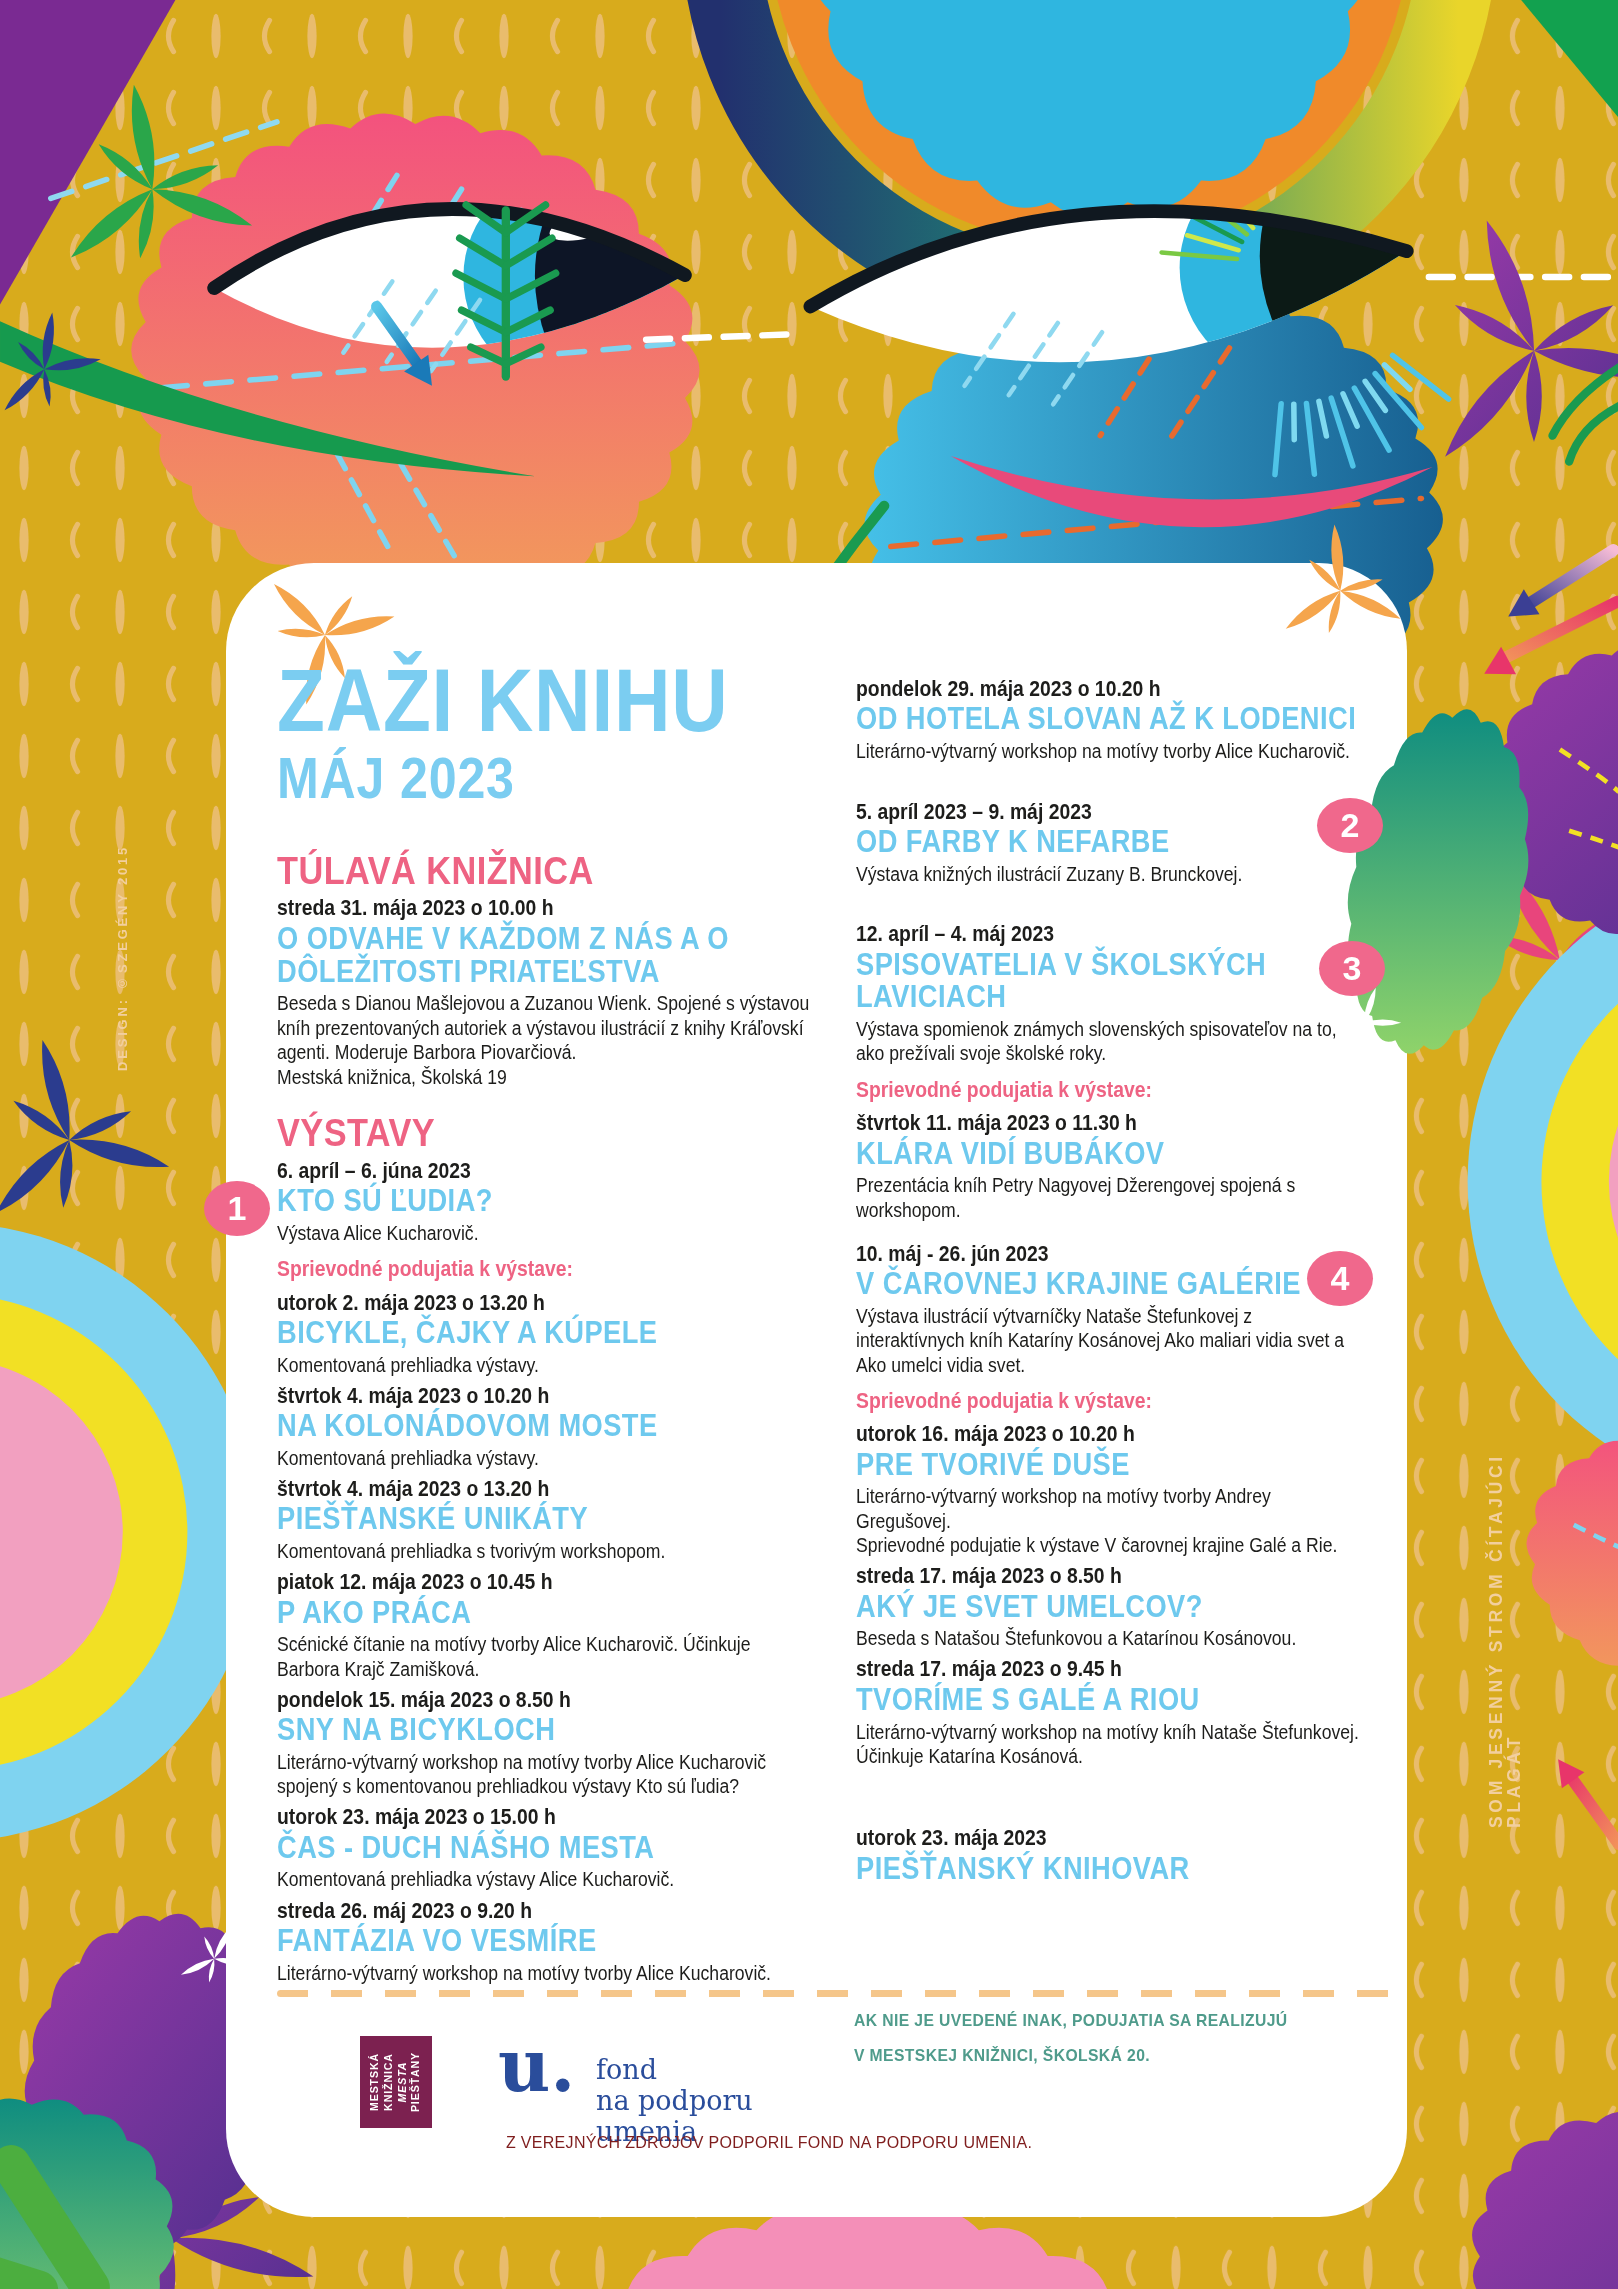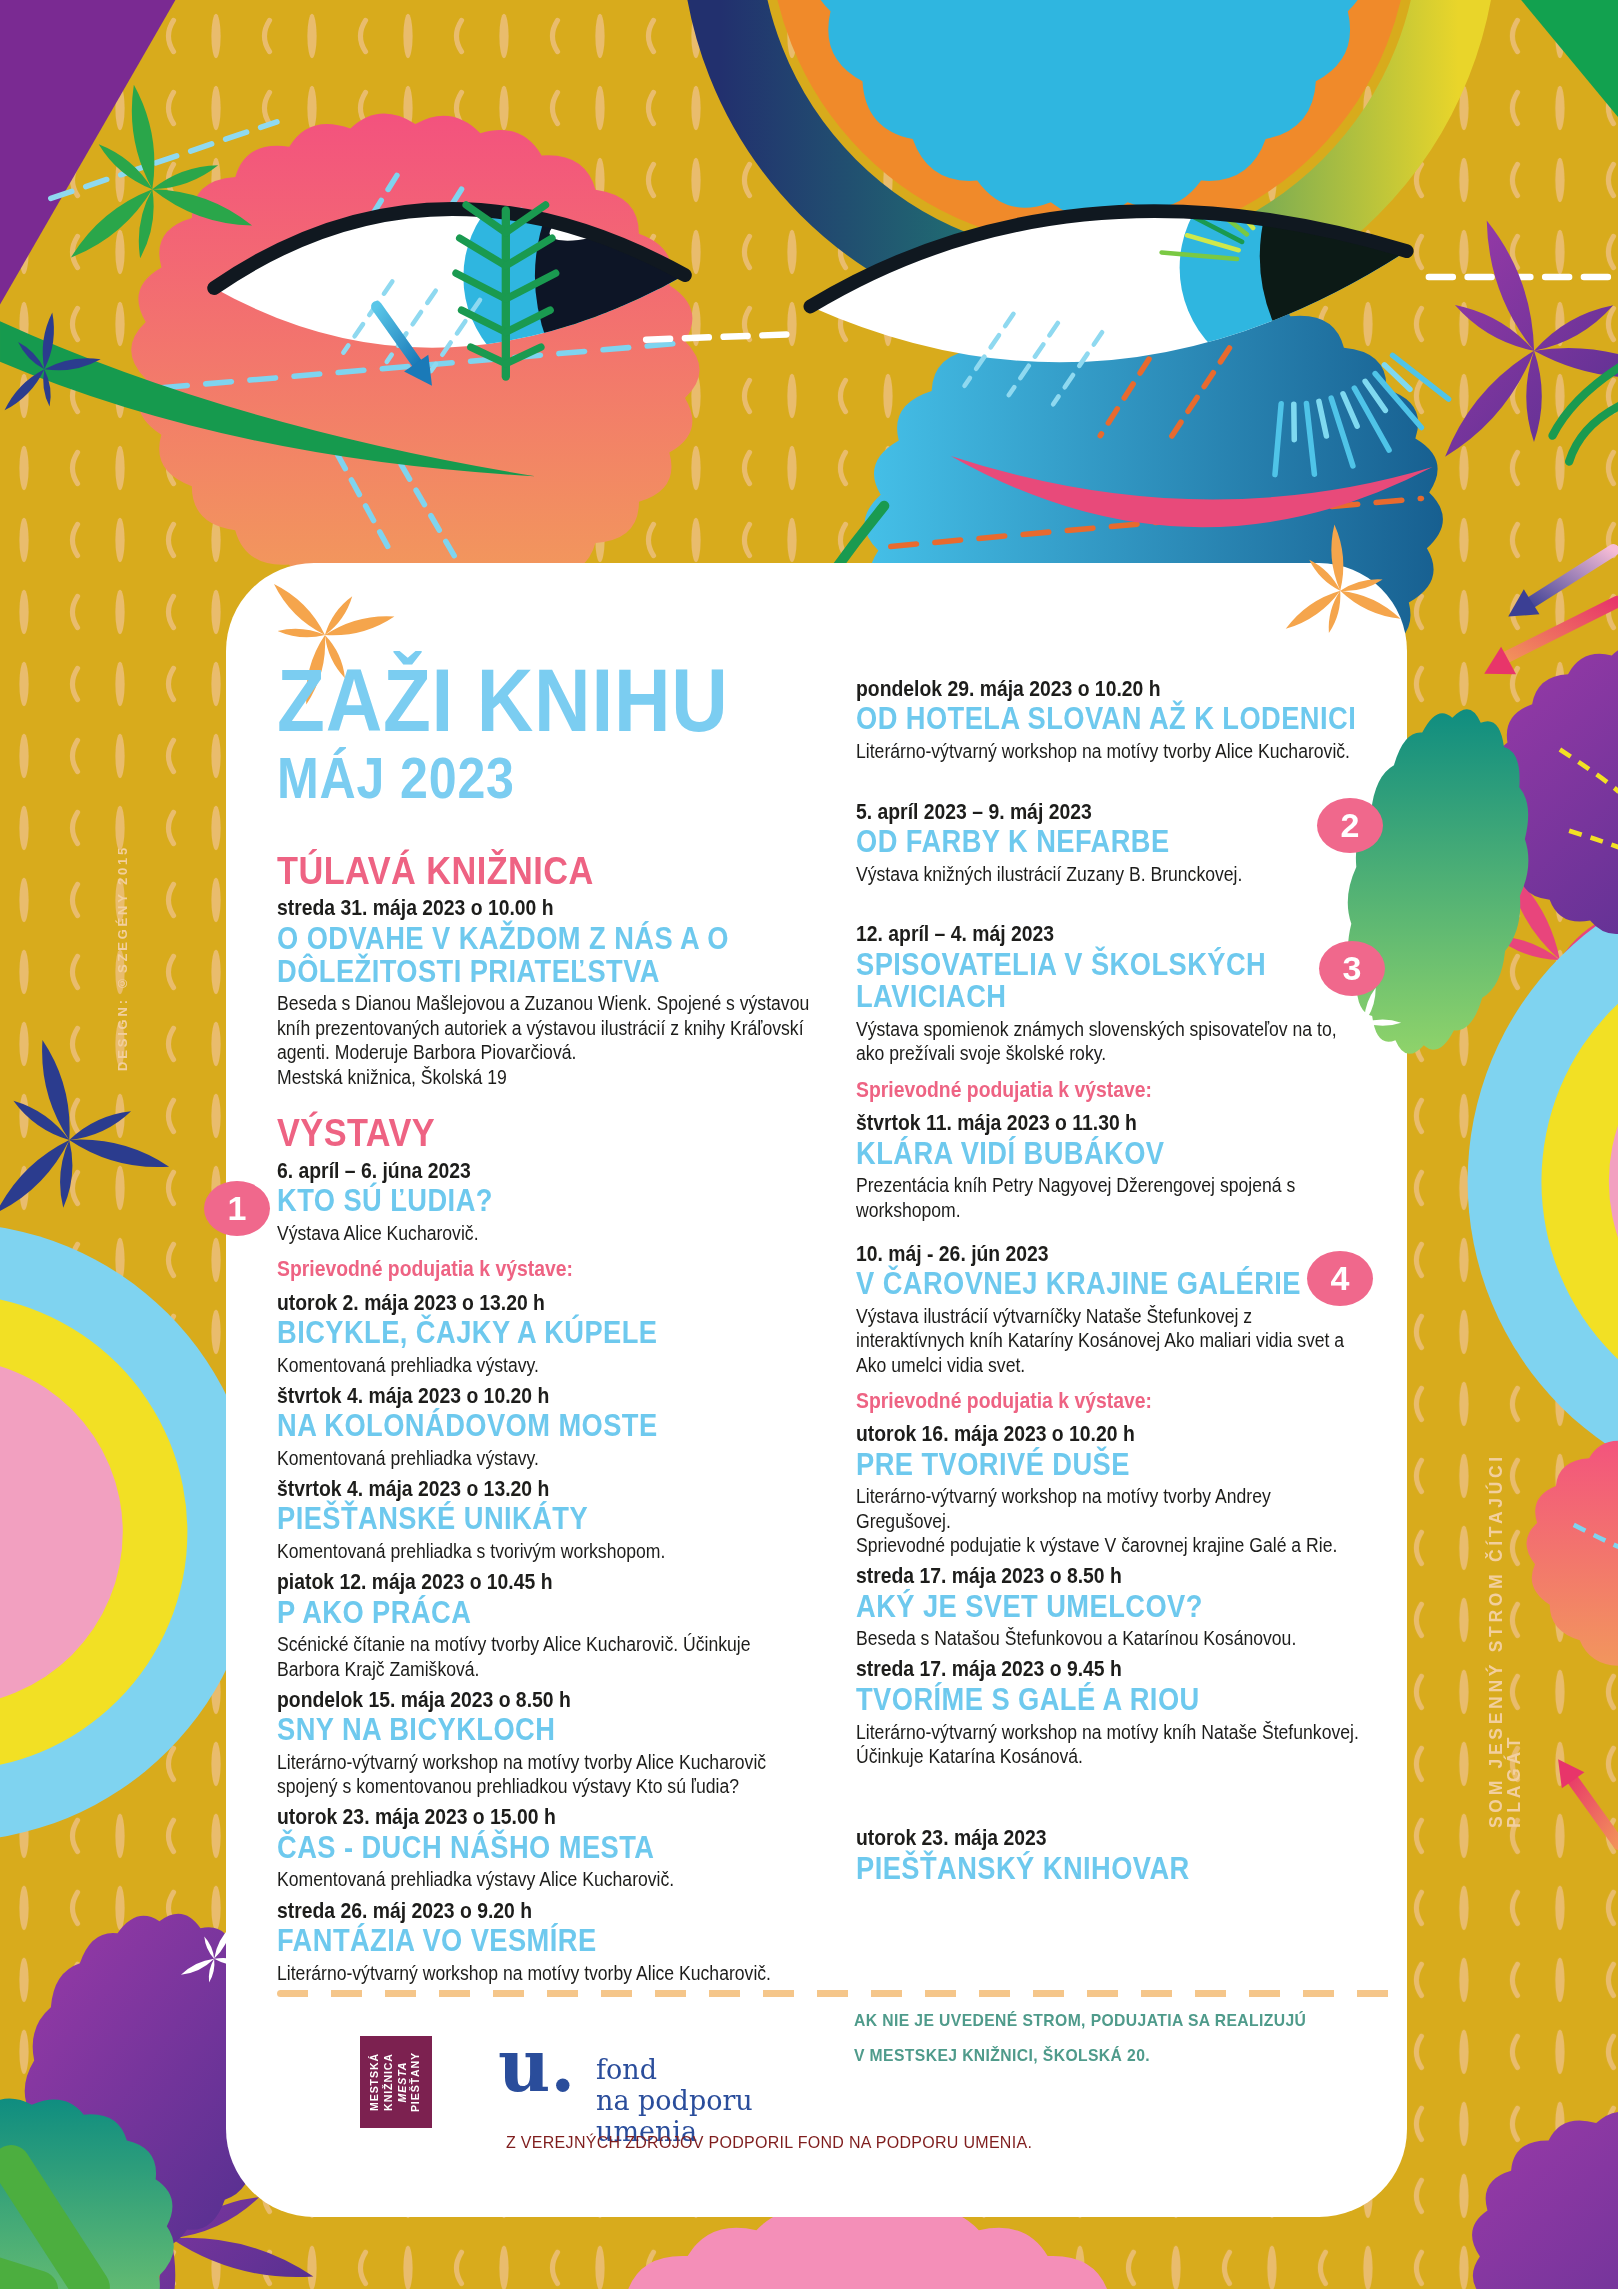--- a/index.html
+++ b/index.html
@@ -450,18 +450,18 @@
       <span style="display:block" class="it">MESTA</span>
       <span style="display:block">PIEŠŤANY</span>
     </div>
   </div>
 
   <div class="umark">u.</div>
   <div class="utext">fond
 na podporu
 umenia</div>
 
-  <div class="fnote fnote1">AK NIE JE UVEDENÉ STROM, PODUJATIA SA REALIZUJÚ</div>
+  <div class="fnote fnote1">AK NIE JE UVEDENÉ INAK, PODUJATIA SA REALIZUJÚ</div>
   <div class="fnote fnote2">V MESTSKEJ KNIŽNICI, ŠKOLSKÁ 20.</div>
   <div class="fsupport">Z VEREJNÝCH ZDROJOV PODPORIL FOND NA PODPORU UMENIA.</div>
 
 </div>
 
 
 </body></html>

